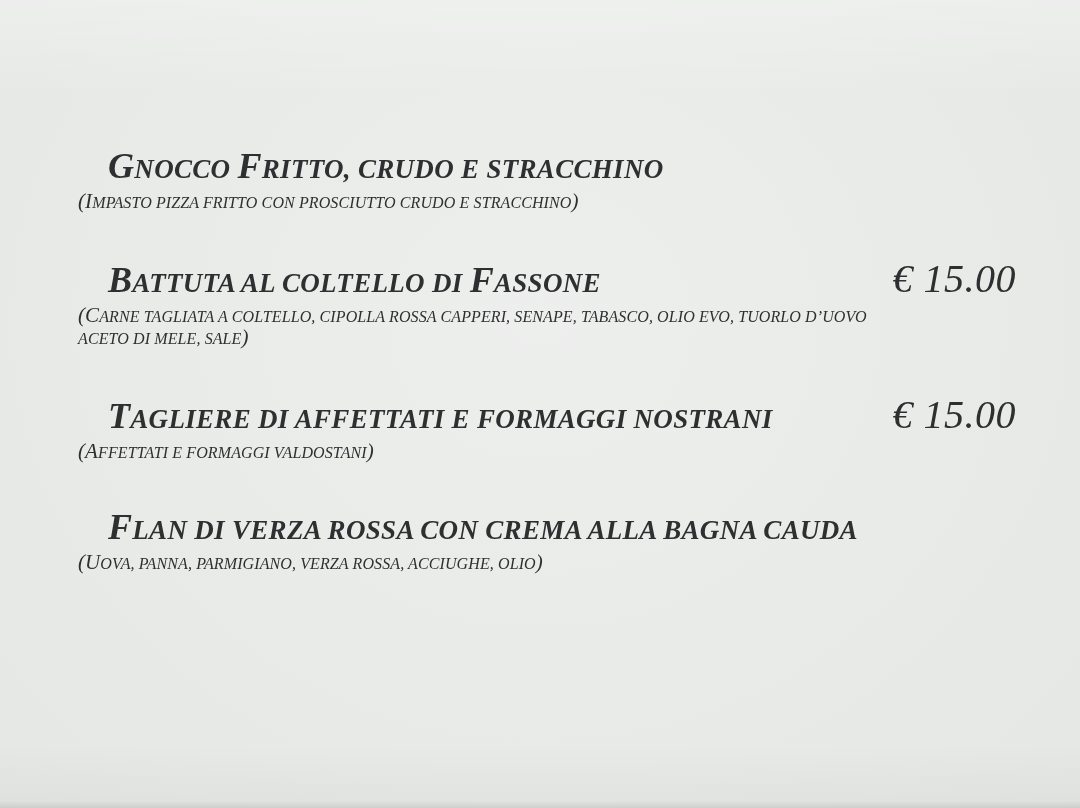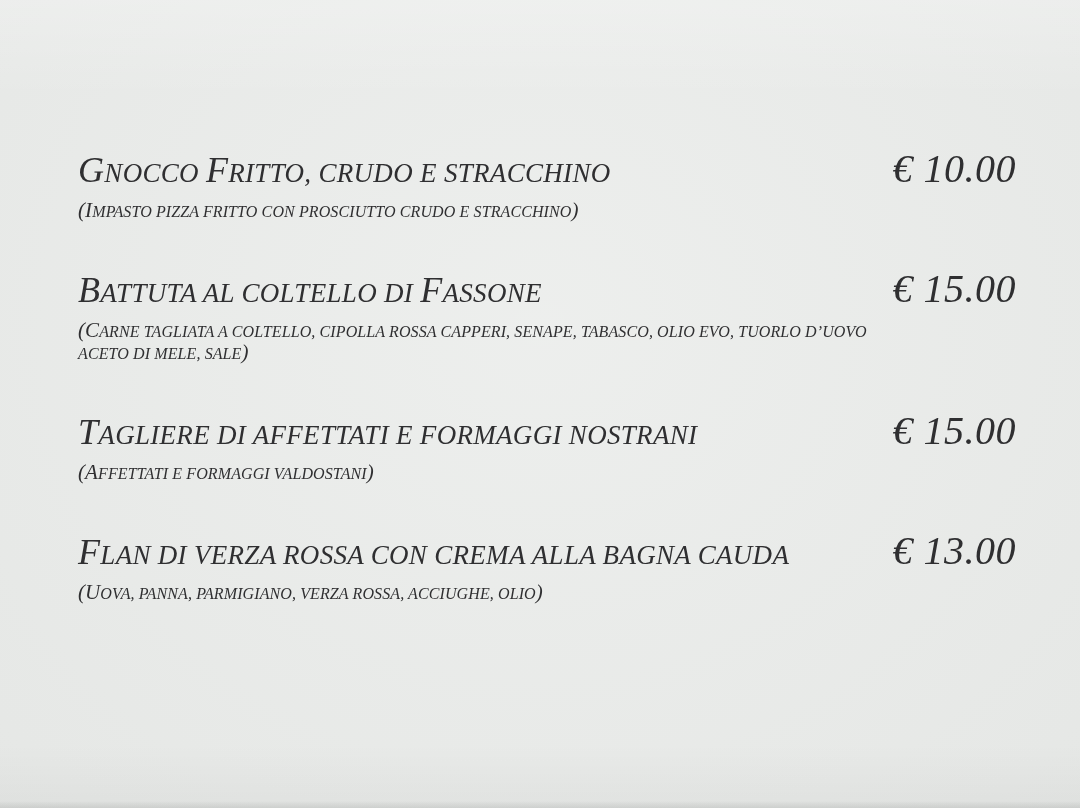--- a/index.html
+++ b/index.html
@@ -39,24 +39,25 @@
   .menu-item {
     margin-bottom: 46px;
   }
   .row {
     display: flex;
     justify-content: space-between;
     align-items: baseline;
   }
   .title {
     font-size: 27px;
-    line-height: 45px;
+    line-height: 36px;
     white-space: nowrap;
     letter-spacing: 0.3px;
-    font-weight: 400;
+    font-weight: 700;
+    margin-left: 30px;
   }
   .title .lead { font-size: 36px; }
   .price {
     font-size: 40px;
     line-height: 40px;
     white-space: nowrap;
     margin-left: 18px;
     letter-spacing: 0.5px;
   }
   .desc {
@@ -73,21 +74,20 @@
 <body style="background: rgb(233, 235, 233);">
 
 <div class="paper"></div>
 <div class="scan-edge-bottom"></div>
 
 <div class="menu" style="color: rgb(47, 47, 49);">
 
   <div class="menu-item">
     <div class="row">
       <div class="title caps"><span class="lead">G</span><span class="sc">N</span><span class="sc">O</span><span class="sc">C</span><span class="sc">C</span><span class="sc">O</span><span class="sc"> </span><span class="lead">F</span><span class="sc">R</span><span class="sc">I</span><span class="sc">T</span><span class="sc">T</span><span class="sc">O</span><span class="sc">,</span><span class="sc"> </span><span class="sc">C</span><span class="sc">R</span><span class="sc">U</span><span class="sc">D</span><span class="sc">O</span><span class="sc"> </span><span class="sc">E</span><span class="sc"> </span><span class="sc">S</span><span class="sc">T</span><span class="sc">R</span><span class="sc">A</span><span class="sc">C</span><span class="sc">C</span><span class="sc">H</span><span class="sc">I</span><span class="sc">N</span><span class="sc">O</span></div>
-      <div class="price caps"><span class="sc">€</span><span class="sc"> </span><span class="sc">1</span><span class="sc">0</span><span class="sc">.</span><span class="sc">0</span><span class="sc">0</span></div>
     </div>
     <div class="desc caps"><span class="lead">(</span><span class="lead">I</span><span class="sc">M</span><span class="sc">P</span><span class="sc">A</span><span class="sc">S</span><span class="sc">T</span><span class="sc">O</span><span class="sc"> </span><span class="sc">P</span><span class="sc">I</span><span class="sc">Z</span><span class="sc">Z</span><span class="sc">A</span><span class="sc"> </span><span class="sc">F</span><span class="sc">R</span><span class="sc">I</span><span class="sc">T</span><span class="sc">T</span><span class="sc">O</span><span class="sc"> </span><span class="sc">C</span><span class="sc">O</span><span class="sc">N</span><span class="sc"> </span><span class="sc">P</span><span class="sc">R</span><span class="sc">O</span><span class="sc">S</span><span class="sc">C</span><span class="sc">I</span><span class="sc">U</span><span class="sc">T</span><span class="sc">T</span><span class="sc">O</span><span class="sc"> </span><span class="sc">C</span><span class="sc">R</span><span class="sc">U</span><span class="sc">D</span><span class="sc">O</span><span class="sc"> </span><span class="sc">E</span><span class="sc"> </span><span class="sc">S</span><span class="sc">T</span><span class="sc">R</span><span class="sc">A</span><span class="sc">C</span><span class="sc">C</span><span class="sc">H</span><span class="sc">I</span><span class="sc">N</span><span class="sc">O</span><span class="lead">)</span></div>
   </div>
 
   <div class="menu-item">
     <div class="row">
       <div class="title caps"><span class="lead">B</span><span class="sc">A</span><span class="sc">T</span><span class="sc">T</span><span class="sc">U</span><span class="sc">T</span><span class="sc">A</span><span class="sc"> </span><span class="sc">A</span><span class="sc">L</span><span class="sc"> </span><span class="sc">C</span><span class="sc">O</span><span class="sc">L</span><span class="sc">T</span><span class="sc">E</span><span class="sc">L</span><span class="sc">L</span><span class="sc">O</span><span class="sc"> </span><span class="sc">D</span><span class="sc">I</span><span class="sc"> </span><span class="lead">F</span><span class="sc">A</span><span class="sc">S</span><span class="sc">S</span><span class="sc">O</span><span class="sc">N</span><span class="sc">E</span></div>
       <div class="price caps"><span class="sc">€</span><span class="sc"> </span><span class="sc">1</span><span class="sc">5</span><span class="sc">.</span><span class="sc">0</span><span class="sc">0</span></div>
     </div>
     <div class="desc caps"><span class="lead">(</span><span class="lead">C</span><span class="sc">A</span><span class="sc">R</span><span class="sc">N</span><span class="sc">E</span><span class="sc"> </span><span class="sc">T</span><span class="sc">A</span><span class="sc">G</span><span class="sc">L</span><span class="sc">I</span><span class="sc">A</span><span class="sc">T</span><span class="sc">A</span><span class="sc"> </span><span class="sc">A</span><span class="sc"> </span><span class="sc">C</span><span class="sc">O</span><span class="sc">L</span><span class="sc">T</span><span class="sc">E</span><span class="sc">L</span><span class="sc">L</span><span class="sc">O</span><span class="sc">,</span><span class="sc"> </span><span class="sc">C</span><span class="sc">I</span><span class="sc">P</span><span class="sc">O</span><span class="sc">L</span><span class="sc">L</span><span class="sc">A</span><span class="sc"> </span><span class="sc">R</span><span class="sc">O</span><span class="sc">S</span><span class="sc">S</span><span class="sc">A</span><span class="sc"> </span><span class="sc">C</span><span class="sc">A</span><span class="sc">P</span><span class="sc">P</span><span class="sc">E</span><span class="sc">R</span><span class="sc">I</span><span class="sc">,</span><span class="sc"> </span><span class="sc">S</span><span class="sc">E</span><span class="sc">N</span><span class="sc">A</span><span class="sc">P</span><span class="sc">E</span><span class="sc">,</span><span class="sc"> </span><span class="sc">T</span><span class="sc">A</span><span class="sc">B</span><span class="sc">A</span><span class="sc">S</span><span class="sc">C</span><span class="sc">O</span><span class="sc">,</span><span class="sc"> </span><span class="sc">O</span><span class="sc">L</span><span class="sc">I</span><span class="sc">O</span><span class="sc"> </span><span class="sc">E</span><span class="sc">V</span><span class="sc">O</span><span class="sc">,</span><span class="sc"> </span><span class="sc">T</span><span class="sc">U</span><span class="sc">O</span><span class="sc">R</span><span class="sc">L</span><span class="sc">O</span><span class="sc"> </span><span class="sc">D</span><span class="sc">’</span><span class="sc">U</span><span class="sc">O</span><span class="sc">V</span><span class="sc">O</span></div>
@@ -98,18 +98,17 @@
     <div class="row">
       <div class="title caps"><span class="lead">T</span><span class="sc">A</span><span class="sc">G</span><span class="sc">L</span><span class="sc">I</span><span class="sc">E</span><span class="sc">R</span><span class="sc">E</span><span class="sc"> </span><span class="sc">D</span><span class="sc">I</span><span class="sc"> </span><span class="sc">A</span><span class="sc">F</span><span class="sc">F</span><span class="sc">E</span><span class="sc">T</span><span class="sc">T</span><span class="sc">A</span><span class="sc">T</span><span class="sc">I</span><span class="sc"> </span><span class="sc">E</span><span class="sc"> </span><span class="sc">F</span><span class="sc">O</span><span class="sc">R</span><span class="sc">M</span><span class="sc">A</span><span class="sc">G</span><span class="sc">G</span><span class="sc">I</span><span class="sc"> </span><span class="sc">N</span><span class="sc">O</span><span class="sc">S</span><span class="sc">T</span><span class="sc">R</span><span class="sc">A</span><span class="sc">N</span><span class="sc">I</span></div>
       <div class="price caps"><span class="sc">€</span><span class="sc"> </span><span class="sc">1</span><span class="sc">5</span><span class="sc">.</span><span class="sc">0</span><span class="sc">0</span></div>
     </div>
     <div class="desc caps"><span class="lead">(</span><span class="lead">A</span><span class="sc">F</span><span class="sc">F</span><span class="sc">E</span><span class="sc">T</span><span class="sc">T</span><span class="sc">A</span><span class="sc">T</span><span class="sc">I</span><span class="sc"> </span><span class="sc">E</span><span class="sc"> </span><span class="sc">F</span><span class="sc">O</span><span class="sc">R</span><span class="sc">M</span><span class="sc">A</span><span class="sc">G</span><span class="sc">G</span><span class="sc">I</span><span class="sc"> </span><span class="sc">V</span><span class="sc">A</span><span class="sc">L</span><span class="sc">D</span><span class="sc">O</span><span class="sc">S</span><span class="sc">T</span><span class="sc">A</span><span class="sc">N</span><span class="sc">I</span><span class="lead">)</span></div>
   </div>
 
   <div class="menu-item">
     <div class="row">
       <div class="title caps"><span class="lead">F</span><span class="sc">L</span><span class="sc">A</span><span class="sc">N</span><span class="sc"> </span><span class="sc">D</span><span class="sc">I</span><span class="sc"> </span><span class="sc">V</span><span class="sc">E</span><span class="sc">R</span><span class="sc">Z</span><span class="sc">A</span><span class="sc"> </span><span class="sc">R</span><span class="sc">O</span><span class="sc">S</span><span class="sc">S</span><span class="sc">A</span><span class="sc"> </span><span class="sc">C</span><span class="sc">O</span><span class="sc">N</span><span class="sc"> </span><span class="sc">C</span><span class="sc">R</span><span class="sc">E</span><span class="sc">M</span><span class="sc">A</span><span class="sc"> </span><span class="sc">A</span><span class="sc">L</span><span class="sc">L</span><span class="sc">A</span><span class="sc"> </span><span class="sc">B</span><span class="sc">A</span><span class="sc">G</span><span class="sc">N</span><span class="sc">A</span><span class="sc"> </span><span class="sc">C</span><span class="sc">A</span><span class="sc">U</span><span class="sc">D</span><span class="sc">A</span></div>
-      <div class="price caps"><span class="sc">€</span><span class="sc"> </span><span class="sc">1</span><span class="sc">3</span><span class="sc">.</span><span class="sc">0</span><span class="sc">0</span></div>
     </div>
     <div class="desc caps"><span class="lead">(</span><span class="lead">U</span><span class="sc">O</span><span class="sc">V</span><span class="sc">A</span><span class="sc">,</span><span class="sc"> </span><span class="sc">P</span><span class="sc">A</span><span class="sc">N</span><span class="sc">N</span><span class="sc">A</span><span class="sc">,</span><span class="sc"> </span><span class="sc">P</span><span class="sc">A</span><span class="sc">R</span><span class="sc">M</span><span class="sc">I</span><span class="sc">G</span><span class="sc">I</span><span class="sc">A</span><span class="sc">N</span><span class="sc">O</span><span class="sc">,</span><span class="sc"> </span><span class="sc">V</span><span class="sc">E</span><span class="sc">R</span><span class="sc">Z</span><span class="sc">A</span><span class="sc"> </span><span class="sc">R</span><span class="sc">O</span><span class="sc">S</span><span class="sc">S</span><span class="sc">A</span><span class="sc">,</span><span class="sc"> </span><span class="sc">A</span><span class="sc">C</span><span class="sc">C</span><span class="sc">I</span><span class="sc">U</span><span class="sc">G</span><span class="sc">H</span><span class="sc">E</span><span class="sc">,</span><span class="sc"> </span><span class="sc">O</span><span class="sc">L</span><span class="sc">I</span><span class="sc">O</span><span class="lead">)</span></div>
   </div>
 
 </div>
 
 </body></html>

